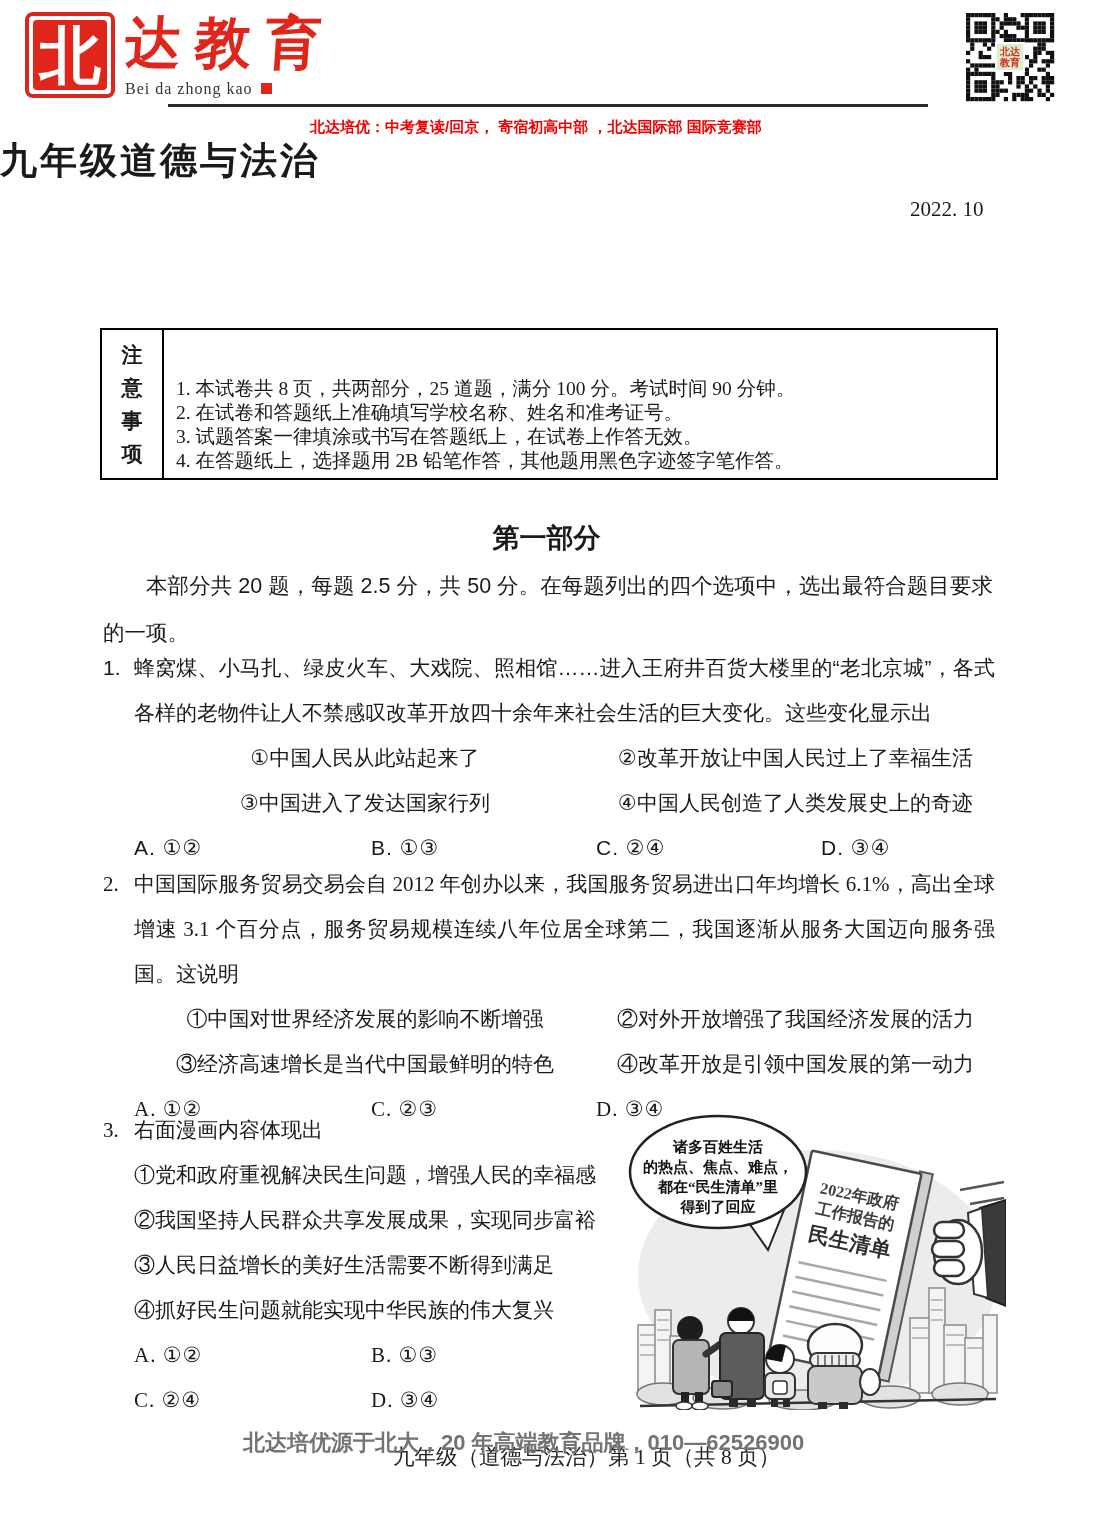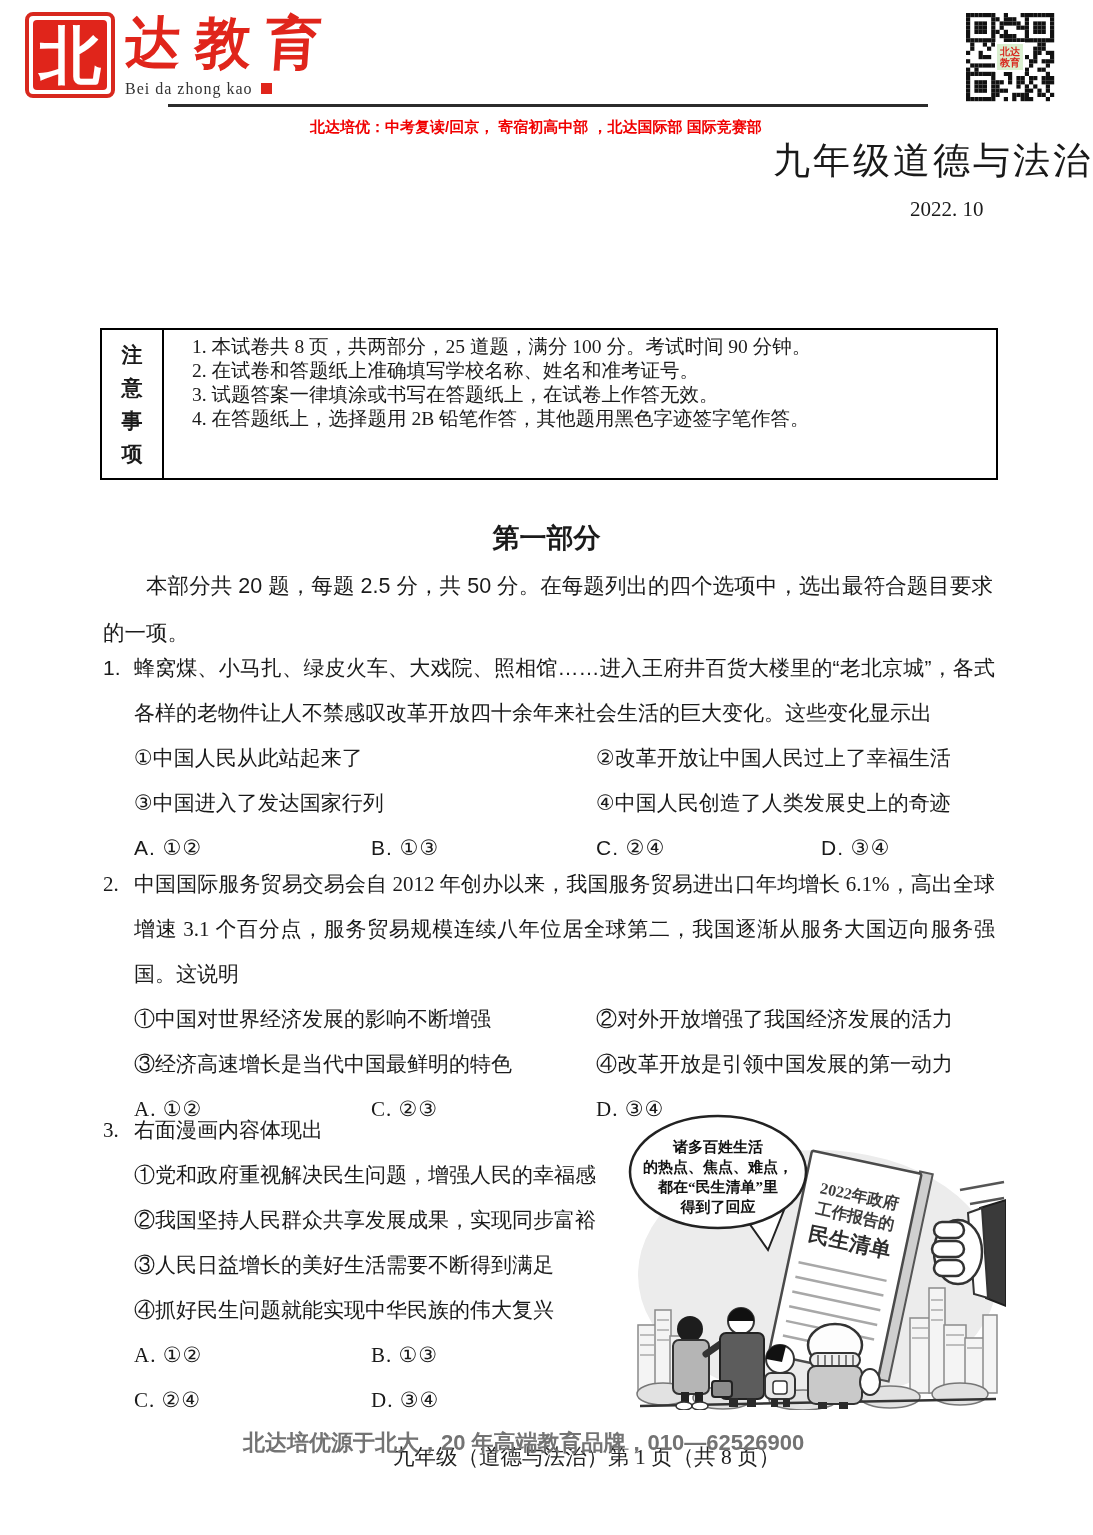--- a/index.html
+++ b/index.html
@@ -28,49 +28,49 @@
   .logo-sub { font-size:16px; color:#333; letter-spacing:1px; margin-top:6px; font-style:normal; }
   .brand-sq { display:inline-block; width:11px; height:11px; background:#e0251b; margin-left:8px; }
   .tagline {
     position:absolute; left:310px; top:72px; width:610px;
     color:#f00000; font-weight:bold; font-size:15px;
     font-family:"Liberation Sans","DejaVu Sans",sans-serif; white-space:nowrap;margin-top:46px;
   }
   .header-rule { position:absolute; left:168px; top:104px; width:760px; height:3px; background:#2b2b2b; }
   .qr { position:absolute; left:963px; top:10px; width:94px; height:94px; }
   
-  .title { position:absolute; top:136px; left:0; width:100%; text-align:right;
-           font-size:37px; font-weight:normal; letter-spacing:3px; }
+  .title { position:absolute; top:136px; left:0; width:100%; text-align:left;
+           font-size:37px; font-weight:bold; letter-spacing:3px; }
   .date  { position:absolute; top:197px; left:910px; font-size:21px; }
   
   .form-row { position:absolute; top:280px; left:0; width:100%; height:32px; font-size:23px; }
   .ffield { position:absolute; white-space:nowrap; }
   .blank { display:inline-block; width:138px; border-bottom:2px solid #555; height:24px; vertical-align:-4px; }
   
   .notice { position:absolute; left:100px; top:328px; width:898px; height:152px;
             border:2.5px solid #000; display:flex; }
   .notice-side { width:62px; border-right:2.5px solid #000; display:flex; flex-direction:column;
                  justify-content:space-around; align-items:center; padding:8px 0;
                  font-size:21px; font-weight:bold; }
-  .notice-items { flex:1; padding:5px 28px; display:flex; flex-direction:column; justify-content:flex-start; }
+  .notice-items { flex:1; padding:5px 12px; display:flex; flex-direction:column; justify-content:flex-end; }
   .notice-items div { font-size:19.5px; line-height:24px; }
   
   .part-heading { position:absolute; top:520px; left:0; width:100%; text-align:center;
                   font-size:27px; font-weight:bold;
                   font-family:"Liberation Sans","DejaVu Sans",sans-serif; }
   .intro { position:absolute; top:563px; left:103px; width:890px;
            font-family:"Liberation Sans","DejaVu Sans",sans-serif;
            font-size:21.5px; line-height:47px; text-align:justify; text-indent:2em; font-weight:500;}
   
   .q { position:absolute; left:103px; width:892px; font-size:21px; line-height:45px; }
   .q .qnum { position:absolute; left:0; top:0; }
   .qbody { padding-left:31px; }
   .qtext { text-align:justify; }
   .sans-q, .sans-q .qtext, .sans-q .stm { font-family:"Liberation Sans","DejaVu Sans",sans-serif; font-weight:500; }
-  .stm-grid { display:grid; grid-template-columns:462px 1fr; }
+  .stm-grid { display:grid; grid-template-columns:462px 1fr;text-align:center; }
   .opt-grid4 { display:grid; grid-template-columns:237px 225px 225px 1fr; }
   .opt-grid2 { display:grid; grid-template-columns:237px 1fr; width:480px; }
   .opt { letter-spacing:1px; }
   
   .cartoon { position:absolute; left:628px; top:1110px; width:378px; height:300px; }
   
   .footer-promo { position:absolute; left:243px; top:1428px; color:#737373; font-weight:bold;
                   font-size:22px; font-family:"Liberation Sans","DejaVu Sans",sans-serif; z-index:2; white-space:nowrap;}
   .footer-page { position:absolute; left:393px; top:1442px; font-size:21.5px; color:#222; z-index:1; white-space:nowrap;}
 </style>

